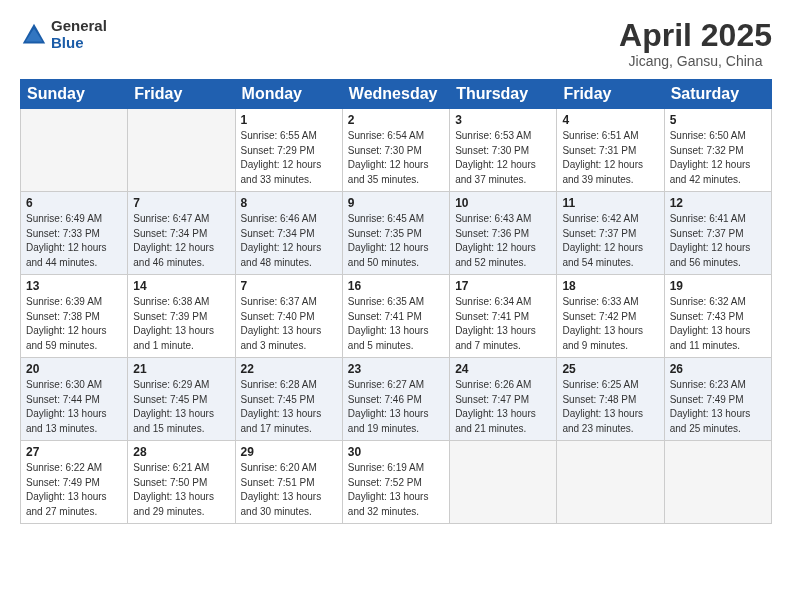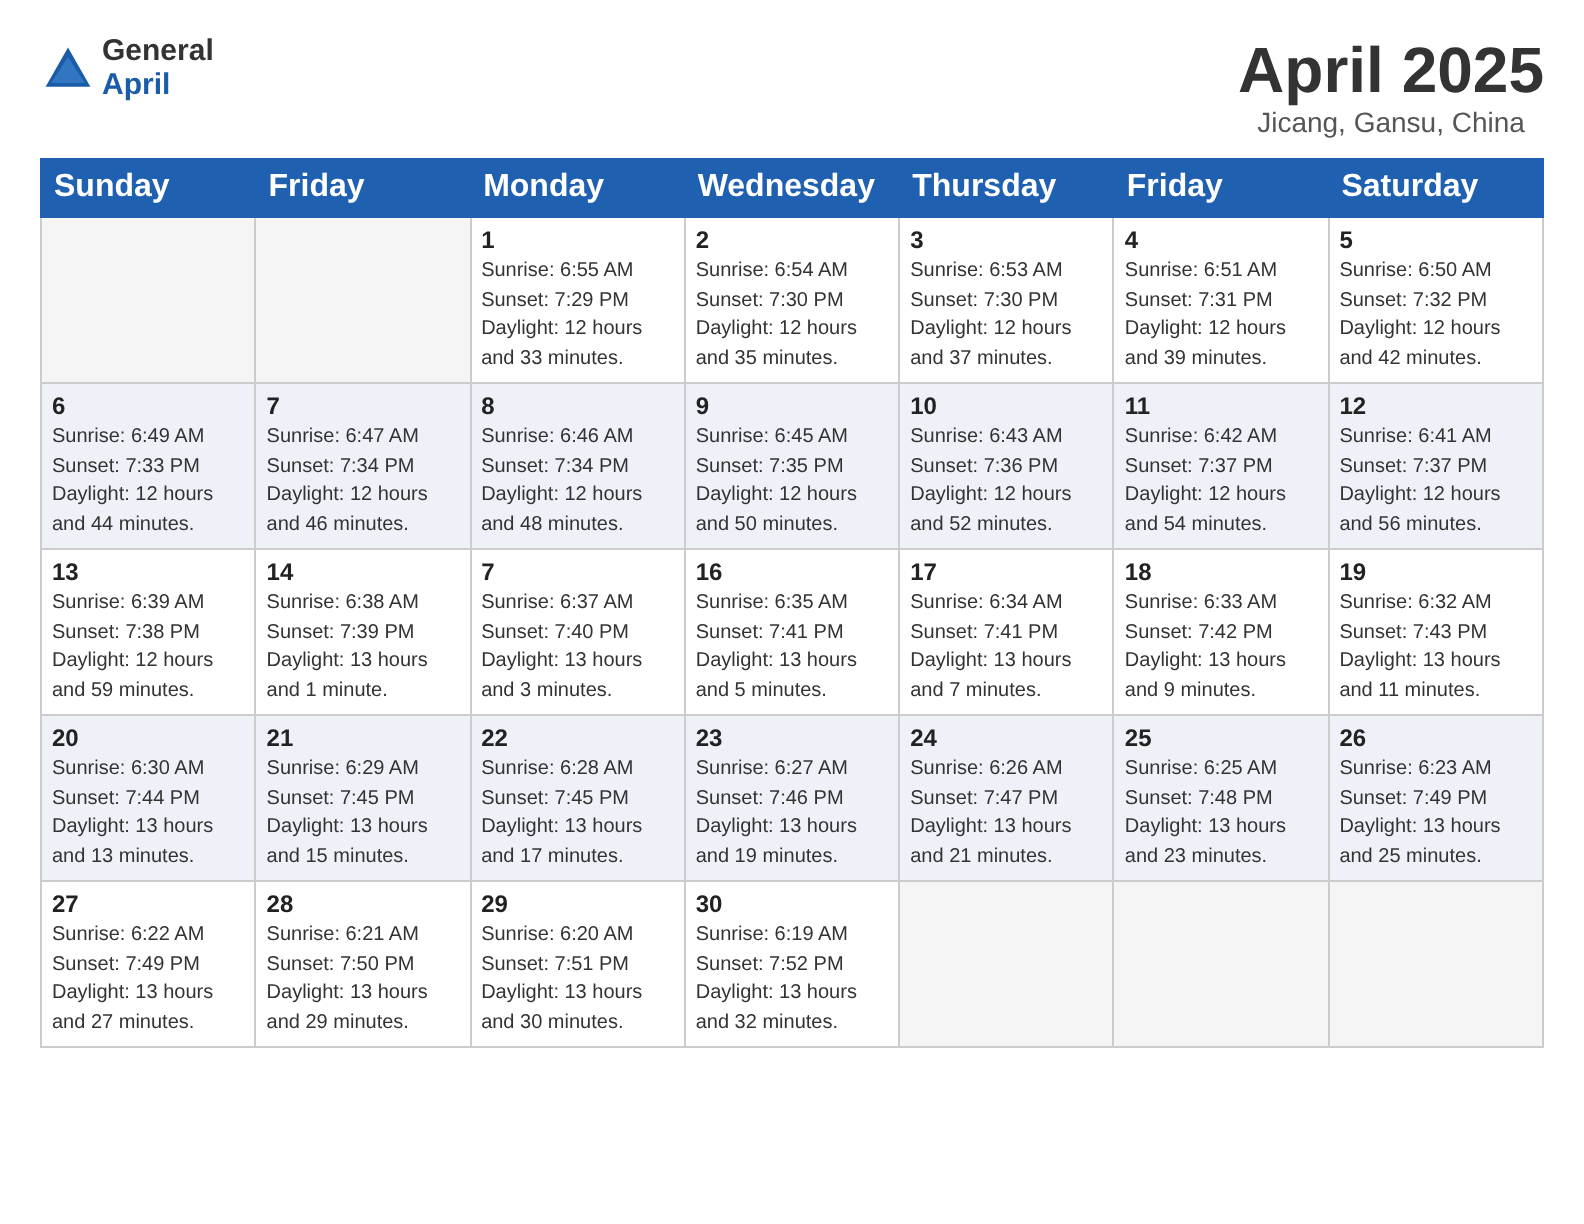--- a/index.html
+++ b/index.html
@@ -105,21 +105,21 @@
 
 <div class="page">
   <div class="header">
     <div class="logo">
       <svg class="logo-icon" viewBox="0 0 30 30">
         <polygon points="15,3 27,24 3,24" fill="#1a5ca8"></polygon>
         <polygon points="15,8 24,22 6,22" fill="#4a90d9" opacity="0.5"></polygon>
       </svg>
       <div class="logo-text">
         <span class="logo-general">General</span>
-        <span class="logo-blue">April</span>
+        <span class="logo-blue">Blue</span>
       </div>
     </div>
     <div class="title-block">
       <div class="main-title">April 2025</div>
       <div class="subtitle">Jicang, Gansu, China</div>
     </div>
   </div>
 
   <table class="calendar">
     <thead>

